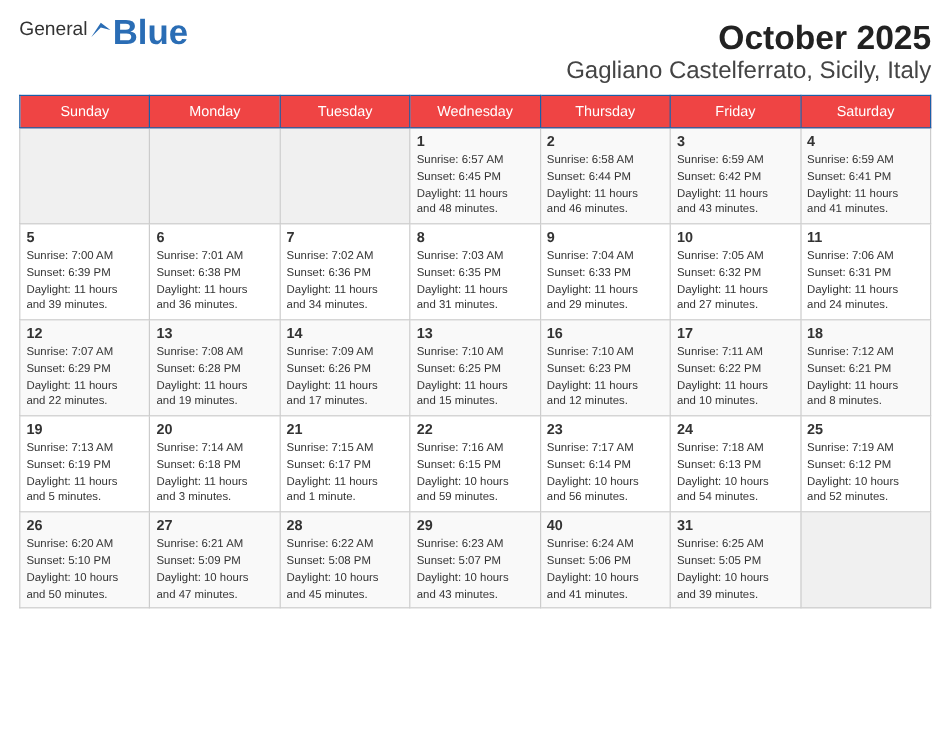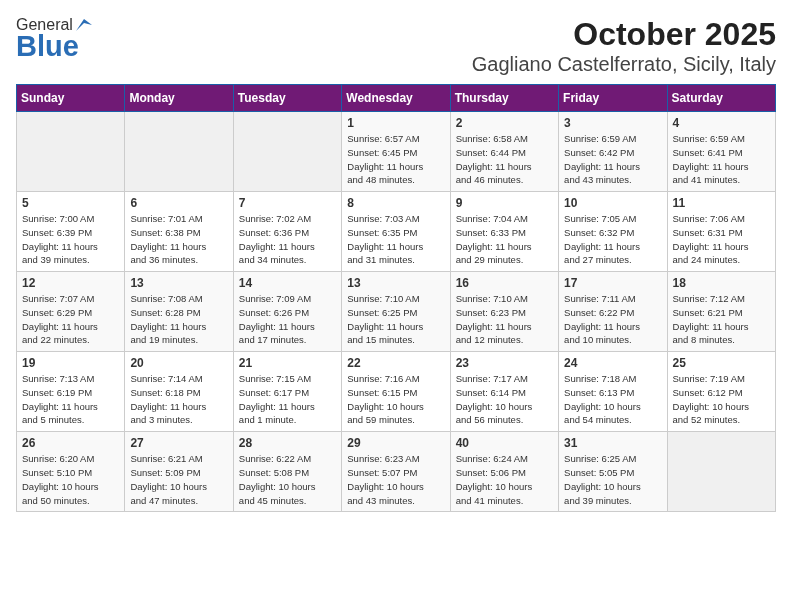--- a/index.html
+++ b/index.html
@@ -11,49 +11,49 @@
       padding: 16px;
     }
     .header {
       display: flex;
       align-items: flex-start;
       justify-content: space-between;
       margin-bottom: 8px;
     }
     .logo {
       display: flex;
-      flex-direction: column;
+      flex-direction: row;
       align-items: flex-start;
     }
     .logo-general { color: #333; }
     .logo-blue { color: #1a5fa8; }
     .title-block {
       text-align: right;
     }
     .month-title {
-      font-size: 32px;
+      font-size: 28px;
       font-weight: bold;
       color: #222;
     }
     .subtitle {
       font-size: 20px;
       color: #444;
     }
     table {
       width: 100%;
       border-collapse: collapse;
       table-layout: fixed;
     }
     thead tr th {
-      background: #701a75;
+      background: #ef4444;
       color: #fff;
       font-size: 12px;
-      font-weight: bold;
+      font-weight: normal;
       padding: 6px 4px;
-      text-align: left;
+      text-align: center;
       border: 1px solid #1a5fa8;
     }
     tbody tr td {
       border: 1px solid #ccc;
       vertical-align: top;
       padding: 4px 5px;
       font-size: 10px;
       color: #333;
       height: 80px;
       background: #fff;

